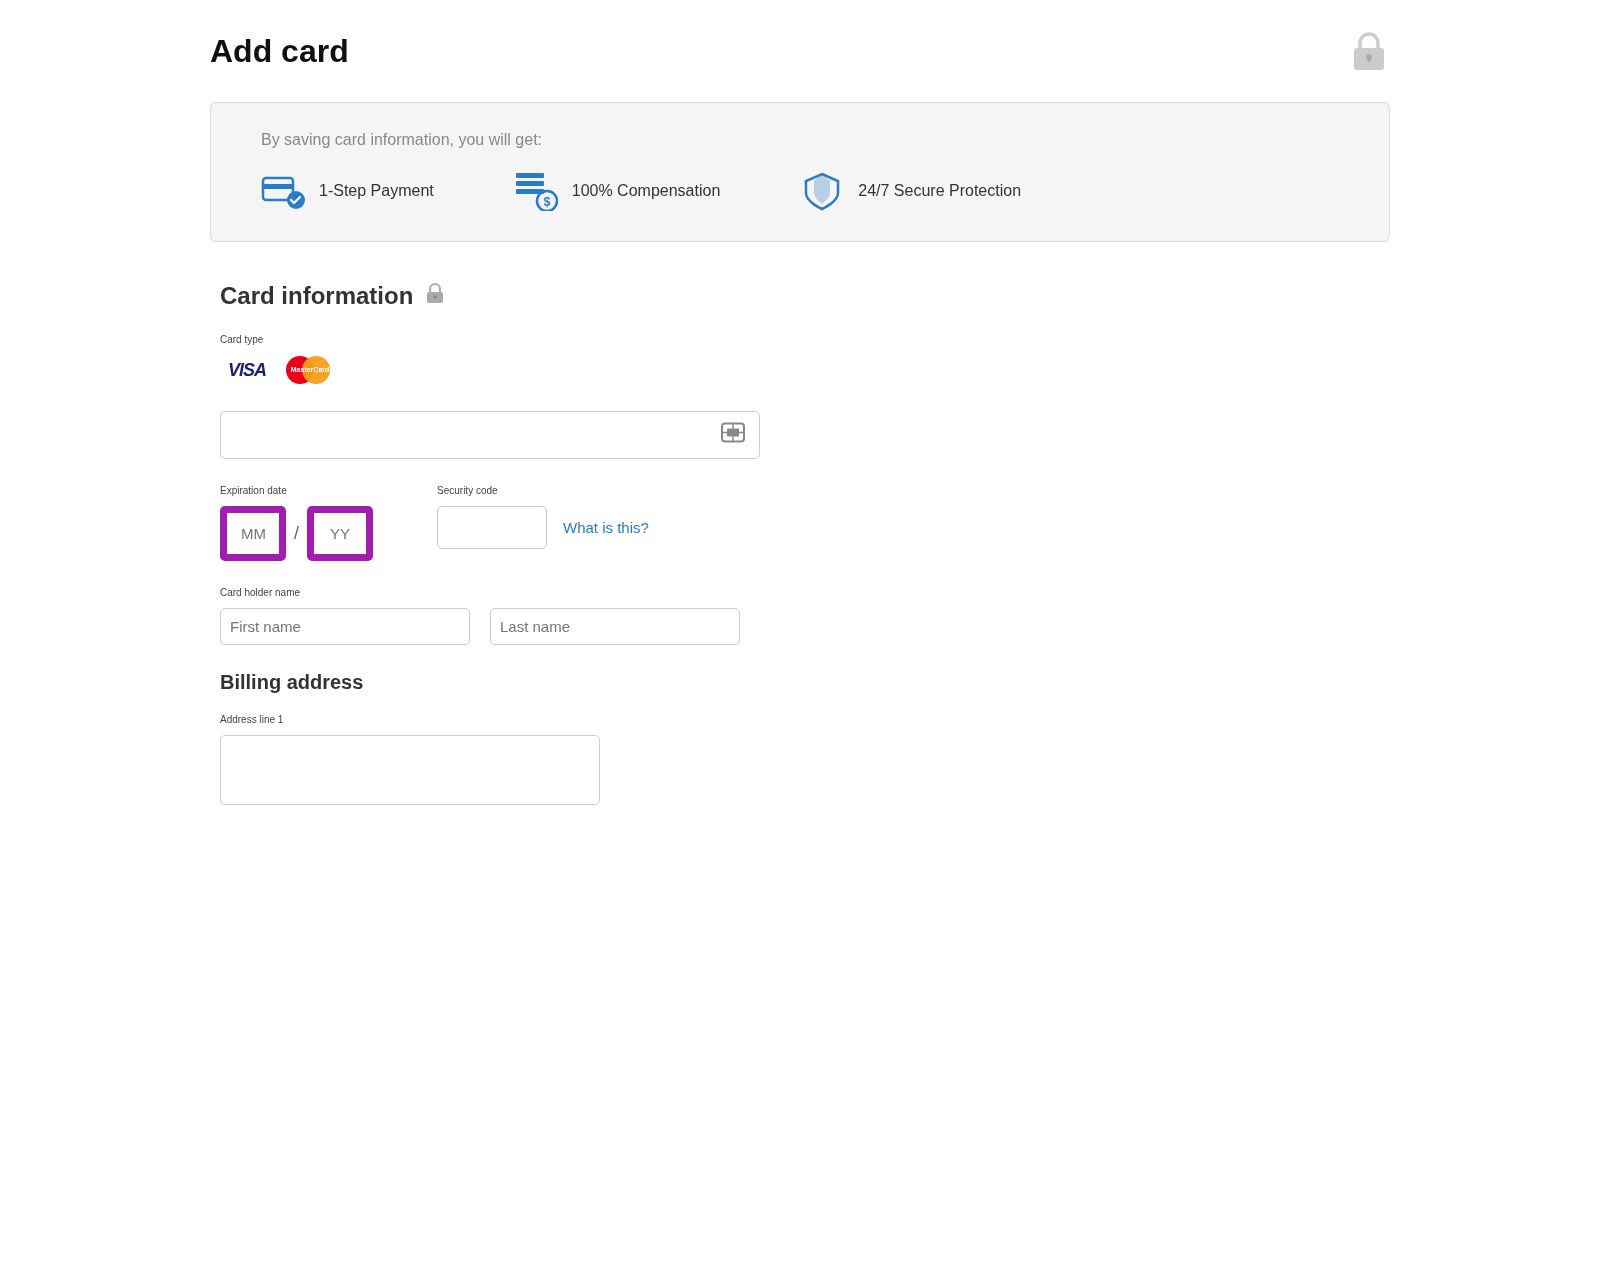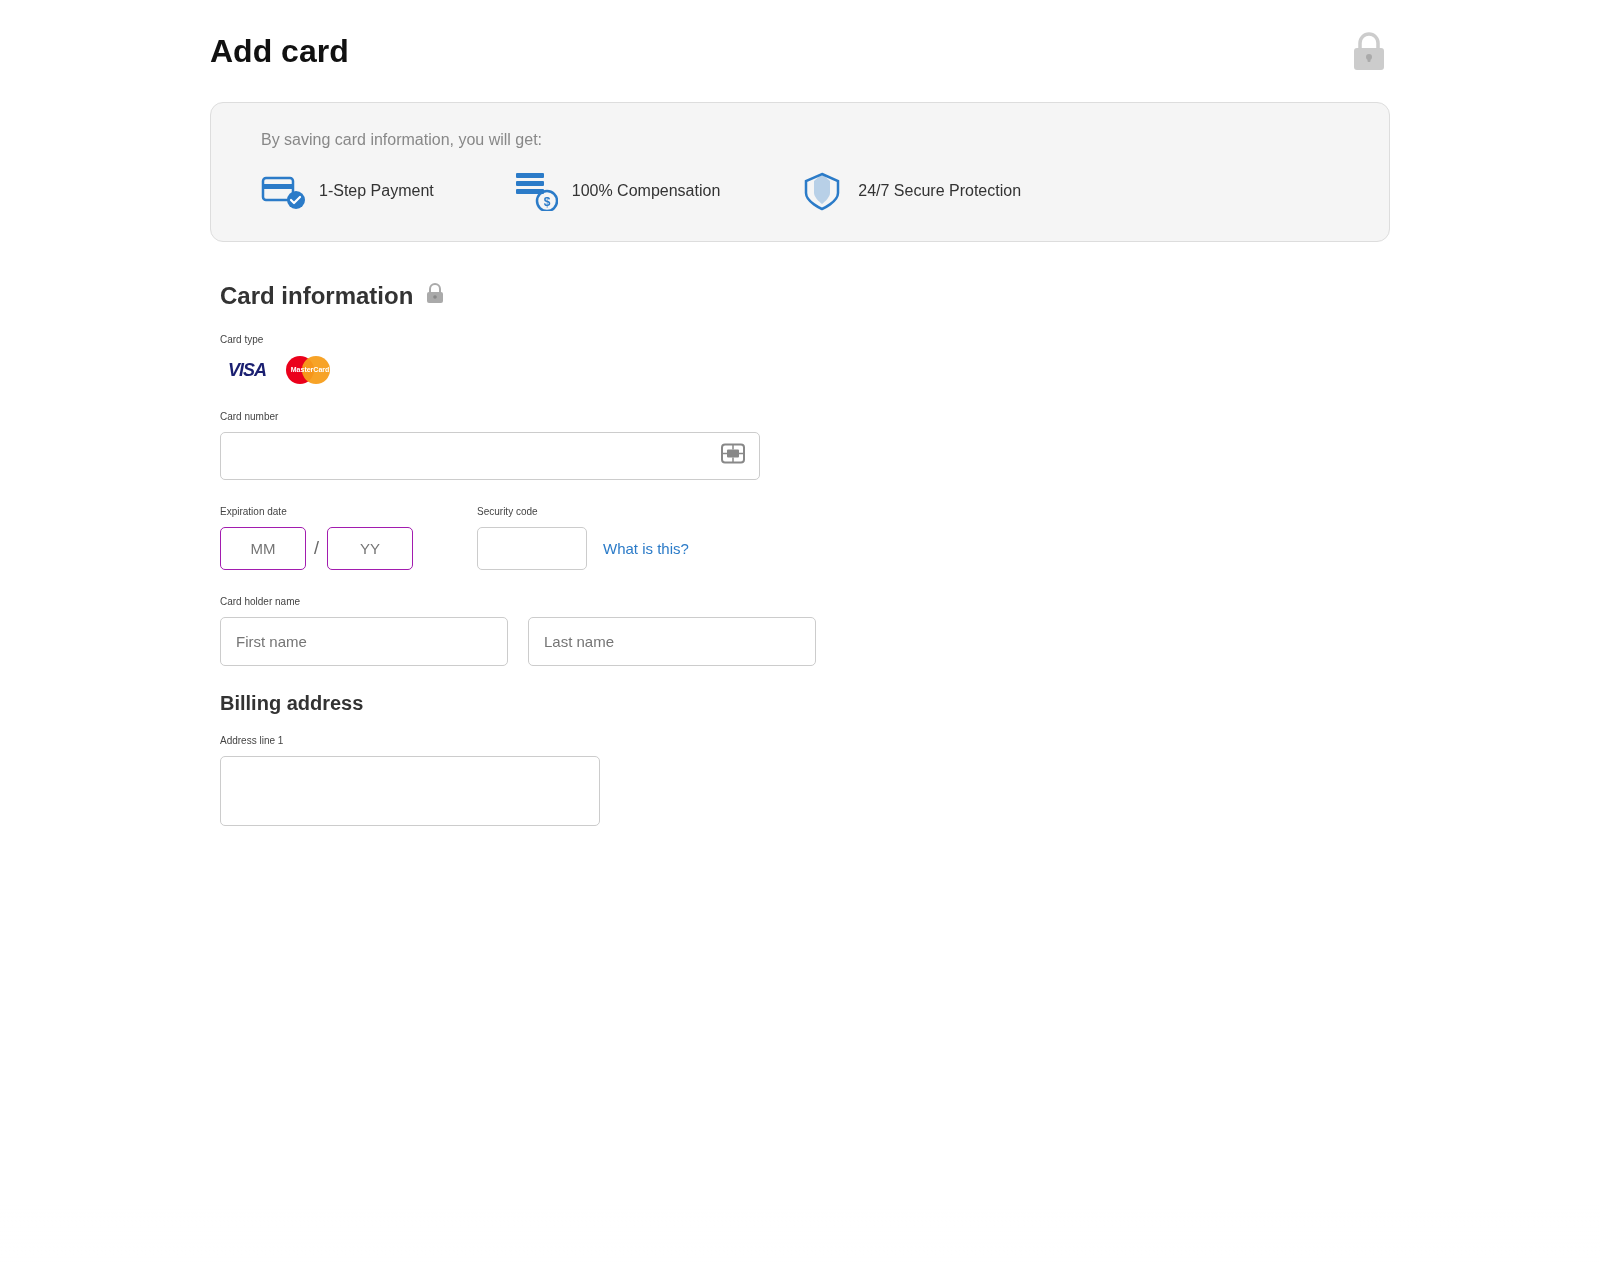--- a/index.html
+++ b/index.html
@@ -28,21 +28,21 @@
     .lock-icon-header {
       width: 42px;
       height: 42px;
       display: flex;
       align-items: center;
       justify-content: center;
     }
     .promo-banner {
       background: #f5f5f5;
       border: 1px solid #ddd;
-      border-radius: 13px;
+      border-radius: 6px;
       padding: 28px 50px;
       display: flex;
       flex-direction: column;
       gap: 20px;
       margin-bottom: 40px;
     }
     .promo-subtitle {
       color: #888;
       font-size: 16px;
     }
@@ -161,26 +161,26 @@
       gap: 64px;
       align-items: flex-start;
     }
     .expiry-group {}
     .expiry-inputs {
       display: flex;
       align-items: center;
       gap: 0;
     }
     .expiry-input {
-      border: 1px solid #a21caf;
+      border: 7px solid #a21caf;
       border-radius: 5px;
       padding: 12px 14px;
       font-size: 15px;
       color: #bbb;
-      width: 86px;
+      width: 66px;
       outline: none;
       text-align: center;
     }
     .expiry-separator {
       padding: 0 8px;
       font-size: 18px;
       color: #666;
     }
     .security-group {}
     .security-row {
@@ -202,23 +202,23 @@
       text-decoration: none;
       cursor: pointer;
     }
     .card-holder-row {
       display: flex;
       gap: 20px;
     }
     .card-holder-row input {
       border: 1px solid #ccc;
       border-radius: 5px;
-      padding: 15px;
-      font-size: 15px;
-      width: 288px;
+      padding: 9px;
+      font-size: 15px;
+      width: 250px;
       color: #bbb;
       outline: none;
     }
     .billing-section-title {
       font-size: 20px;
       font-weight: 600;
       margin-bottom: 20px;
       margin-top: 8px;
       color: #333;
     }
@@ -320,21 +320,20 @@
         <div class="visa-logo">VISA</div>
         <div class="mastercard-logo">
           <div class="mastercard-left"></div>
           <div class="mastercard-right"></div>
           <span class="mastercard-text">MasterCard</span>
         </div>
       </div>
     </div>
 
     <div class="field-group">
-      <span class="field-label">Card number</span>
       <div class="card-number-input-wrapper">
         <input type="text" style="">
         <span class="card-chip-icon">
           <svg xmlns="http://www.w3.org/2000/svg" width="26" height="22" viewBox="0 0 26 22">
             <rect x="2" y="2" width="22" height="18" rx="3" fill="none" stroke="#888" stroke-width="2"></rect>
             <rect x="7" y="7" width="12" height="8" rx="1" fill="#888"></rect>
             <line x1="7" y1="11" x2="2" y2="11" stroke="#888" stroke-width="1.5"></line>
             <line x1="19" y1="11" x2="24" y2="11" stroke="#888" stroke-width="1.5"></line>
             <line x1="13" y1="7" x2="13" y2="2" stroke="#888" stroke-width="1.5"></line>
             <line x1="13" y1="15" x2="13" y2="20" stroke="#888" stroke-width="1.5"></line>

